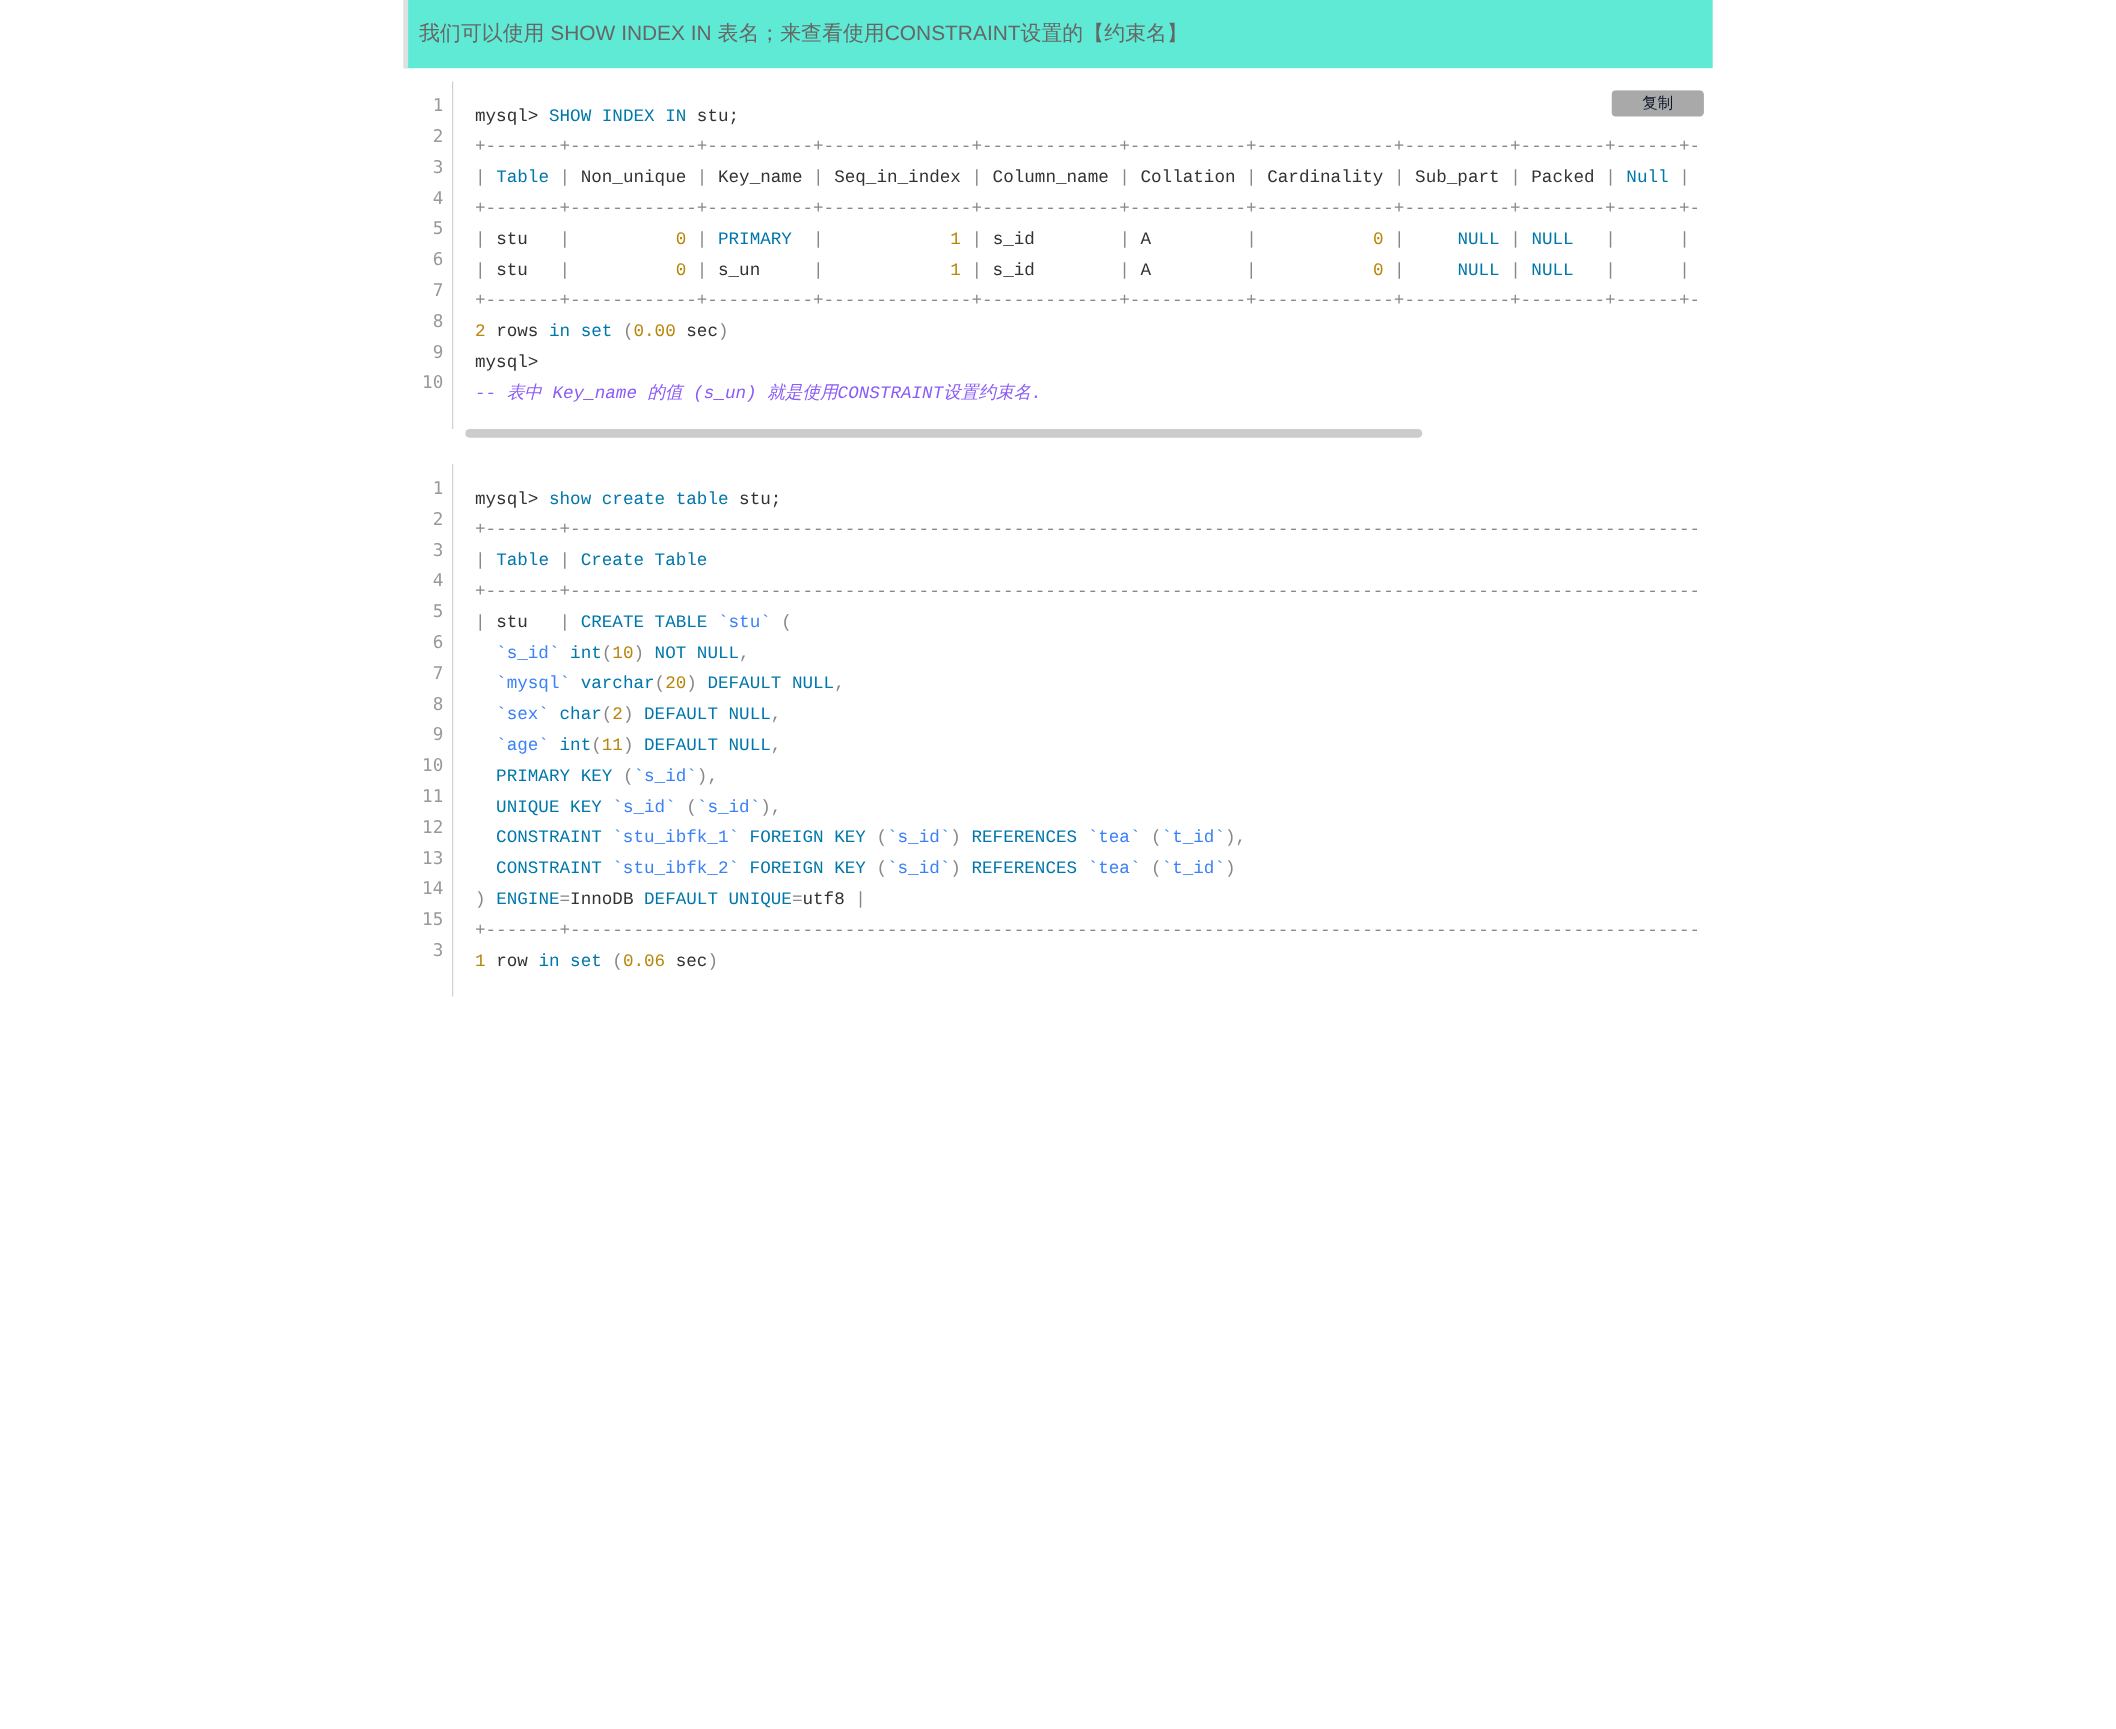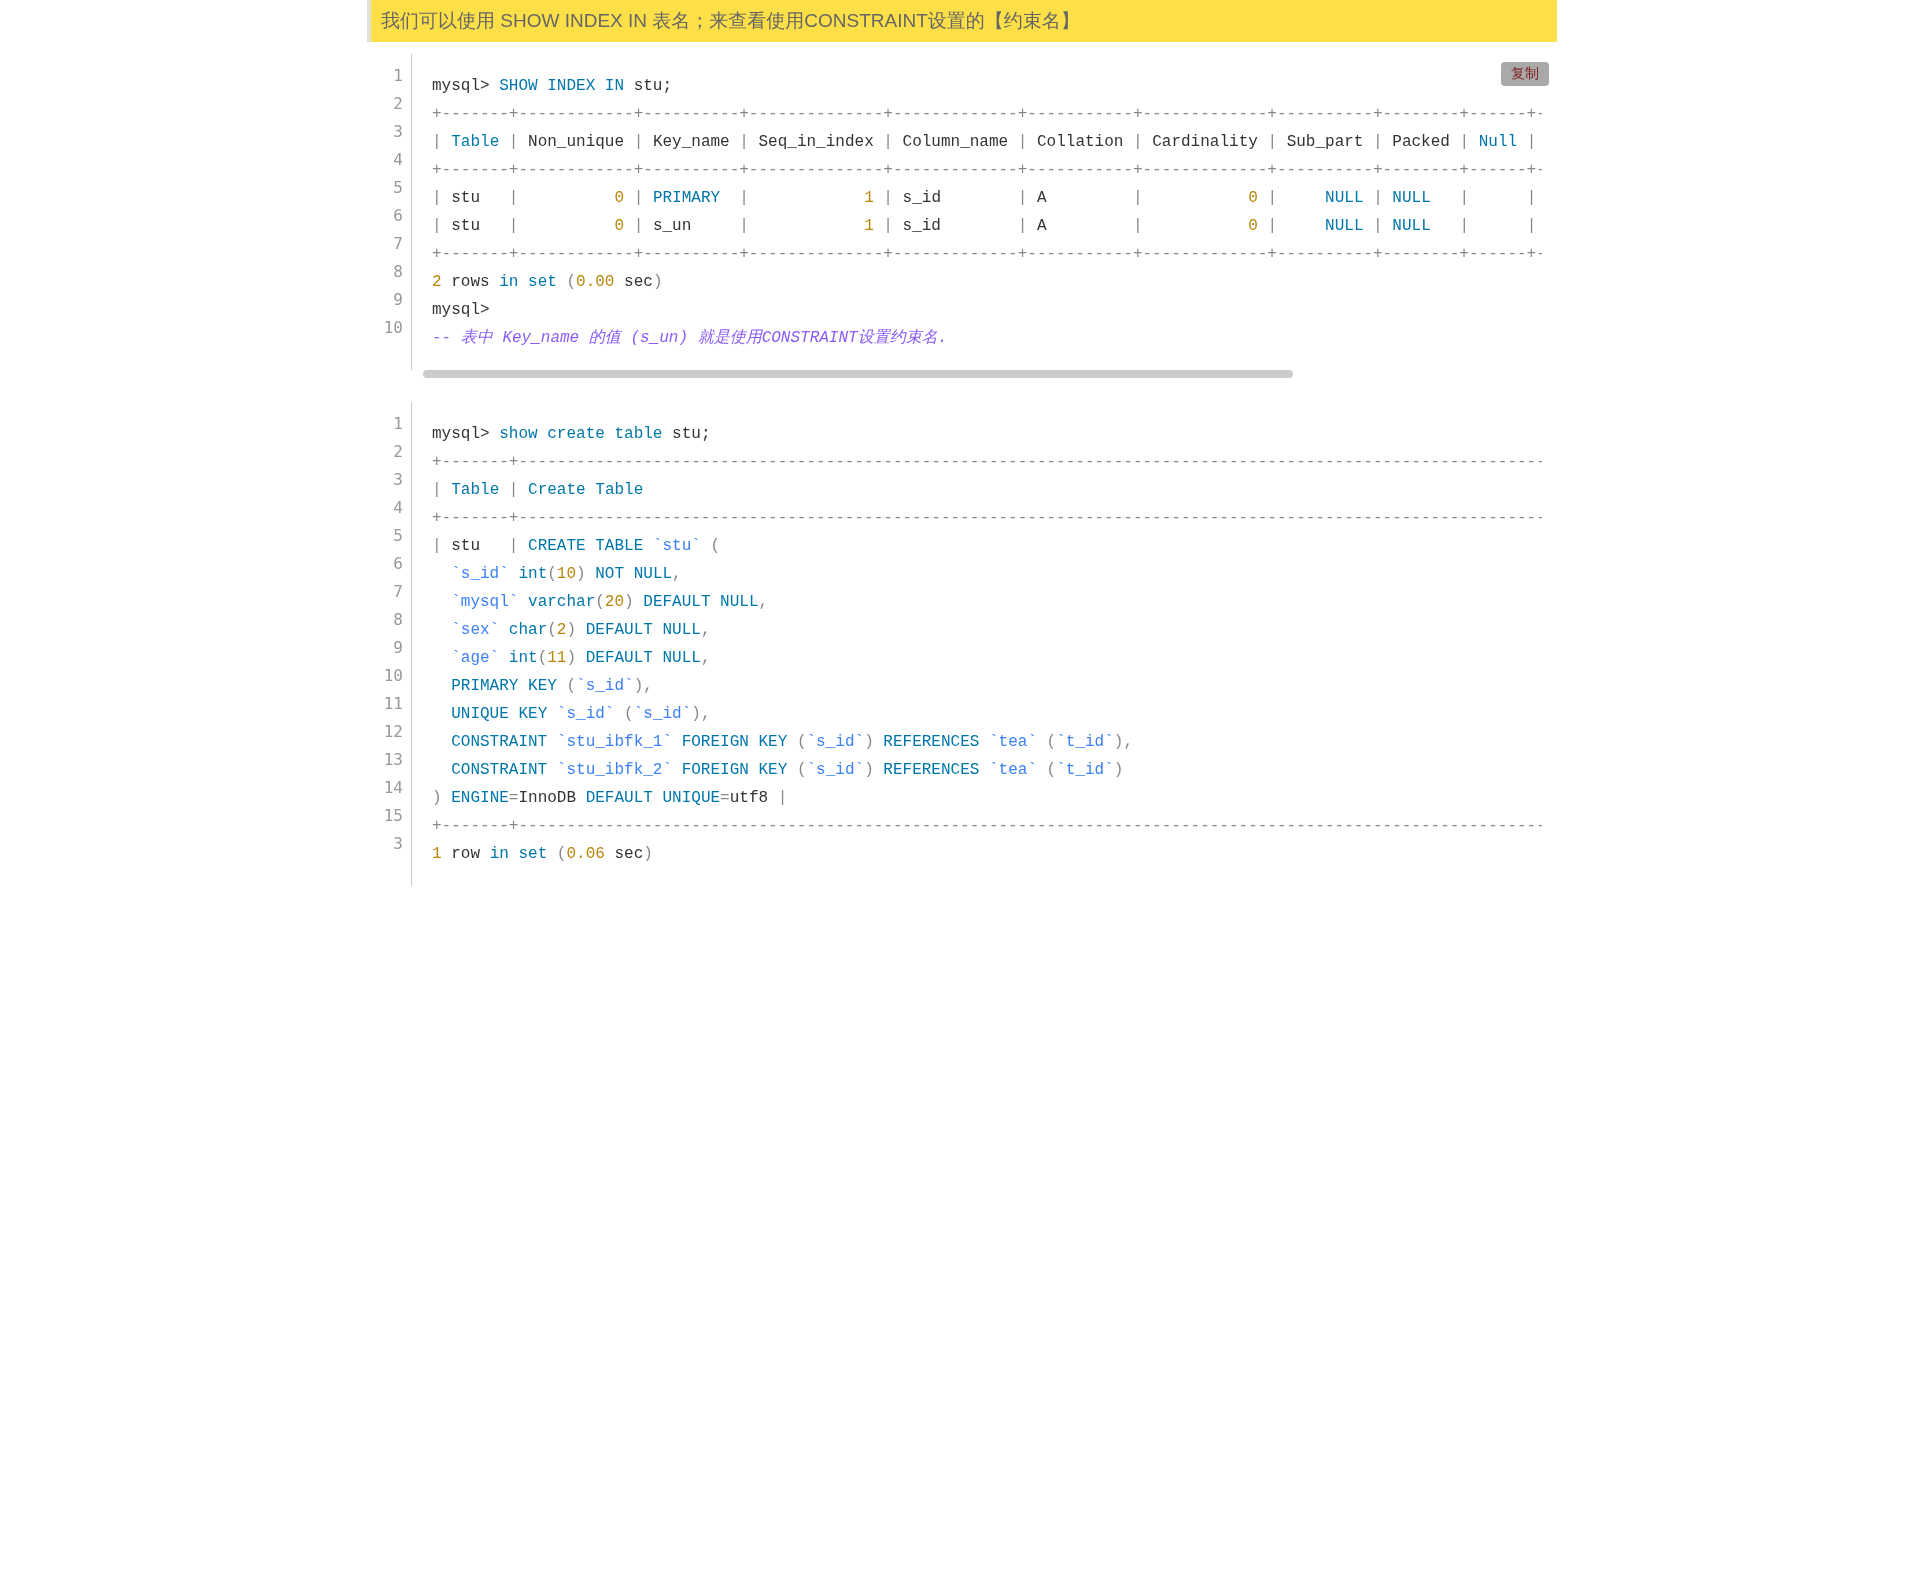--- a/index.html
+++ b/index.html
@@ -1,23 +1,23 @@
 <!DOCTYPE html>
 <html><head>
 <meta charset="utf-8">
 <style>
 html,body{margin:0;padding:0;background:#fff;font-family:-apple-system,BlinkMacSystemFont,"Segoe UI",Helvetica,Arial,sans-serif;color:#333}
 .page{width:1190px;margin:0 auto;padding:0 8px}
-.notebox{background:#fde047;border-left:4px solid #e0e0e0;padding:6px 10px;margin-bottom:12px;color:#666;font-size:19px;line-height:1.6}
+.notebox{background:#5eead4;border-left:4px solid #e0e0e0;padding:16px 10px;margin-bottom:12px;color:#666;font-size:19px;line-height:1.6}
 .codecard{position:relative;margin-bottom:24px}
 .gutter{display:inline-block;vertical-align:top;text-align:right;padding:8px 0;user-select:none}
 .gutter div{font:16px/28px monospace;color:#999;padding:0 8px;min-width:28px}
 .codewrap{display:inline-block;vertical-align:top;border-left:1px solid #ccc;width:calc(100% - 50px)}
 .codepre{margin:10px;padding:8px 10px;font:16px/28px "Consolas","Courier New",monospace;white-space:pre;overflow-x:auto;color:#333}
-.copybtn{position:absolute;top:8px;right:8px;background:#a9a9a9;color:#7f1d1d;border:none;border-radius:4px;padding:3px 10px;font-size:14px;cursor:pointer}
+.copybtn{position:absolute;top:8px;right:8px;background:#a9a9a9;color:#0f172a;border:none;border-radius:4px;padding:3px 28px;font-size:14px;cursor:pointer}
 .scrollhint{height:8px;background:#ccc;border-radius:4px;margin:0 10px 0 56px;width:870px}
 .kw{color:#0077aa}
 .num{color:#b8860b}
 .str{color:#3b82f6}
 .punc{color:#888}
 .comment{color:#8b5cf6;font-style:italic}
 .null{color:#0077aa}
 </style>
 </head>
 <body>

